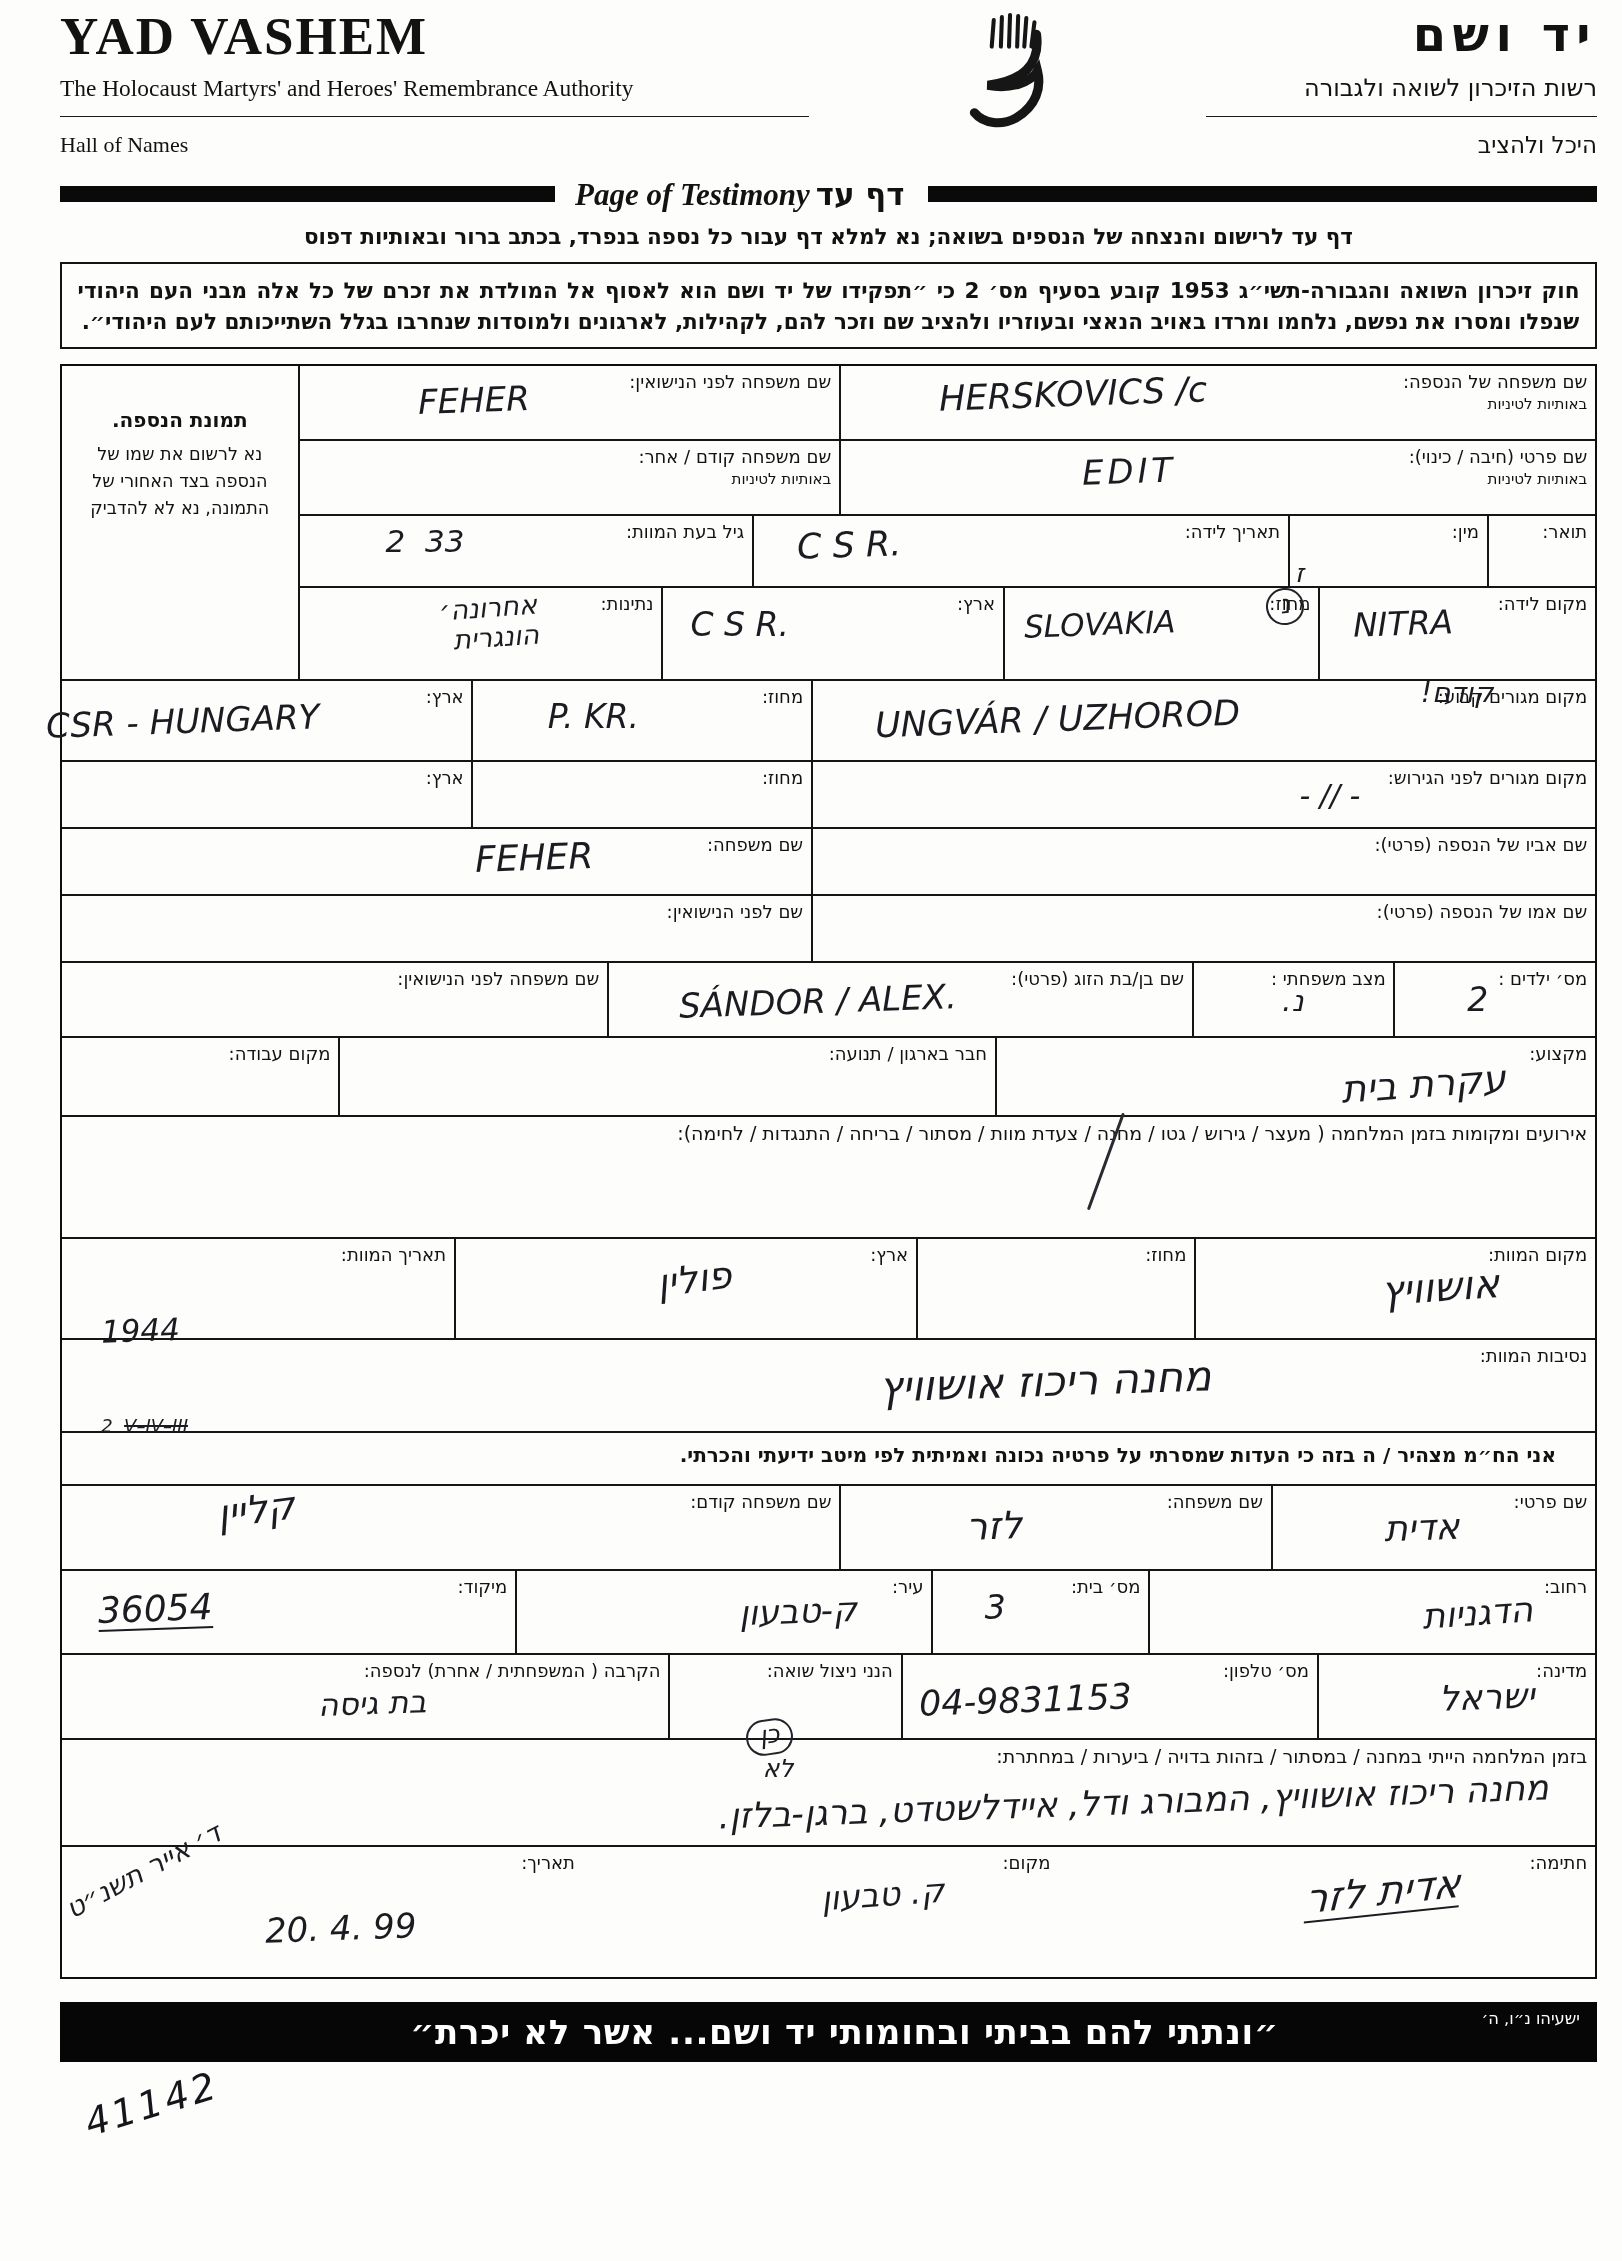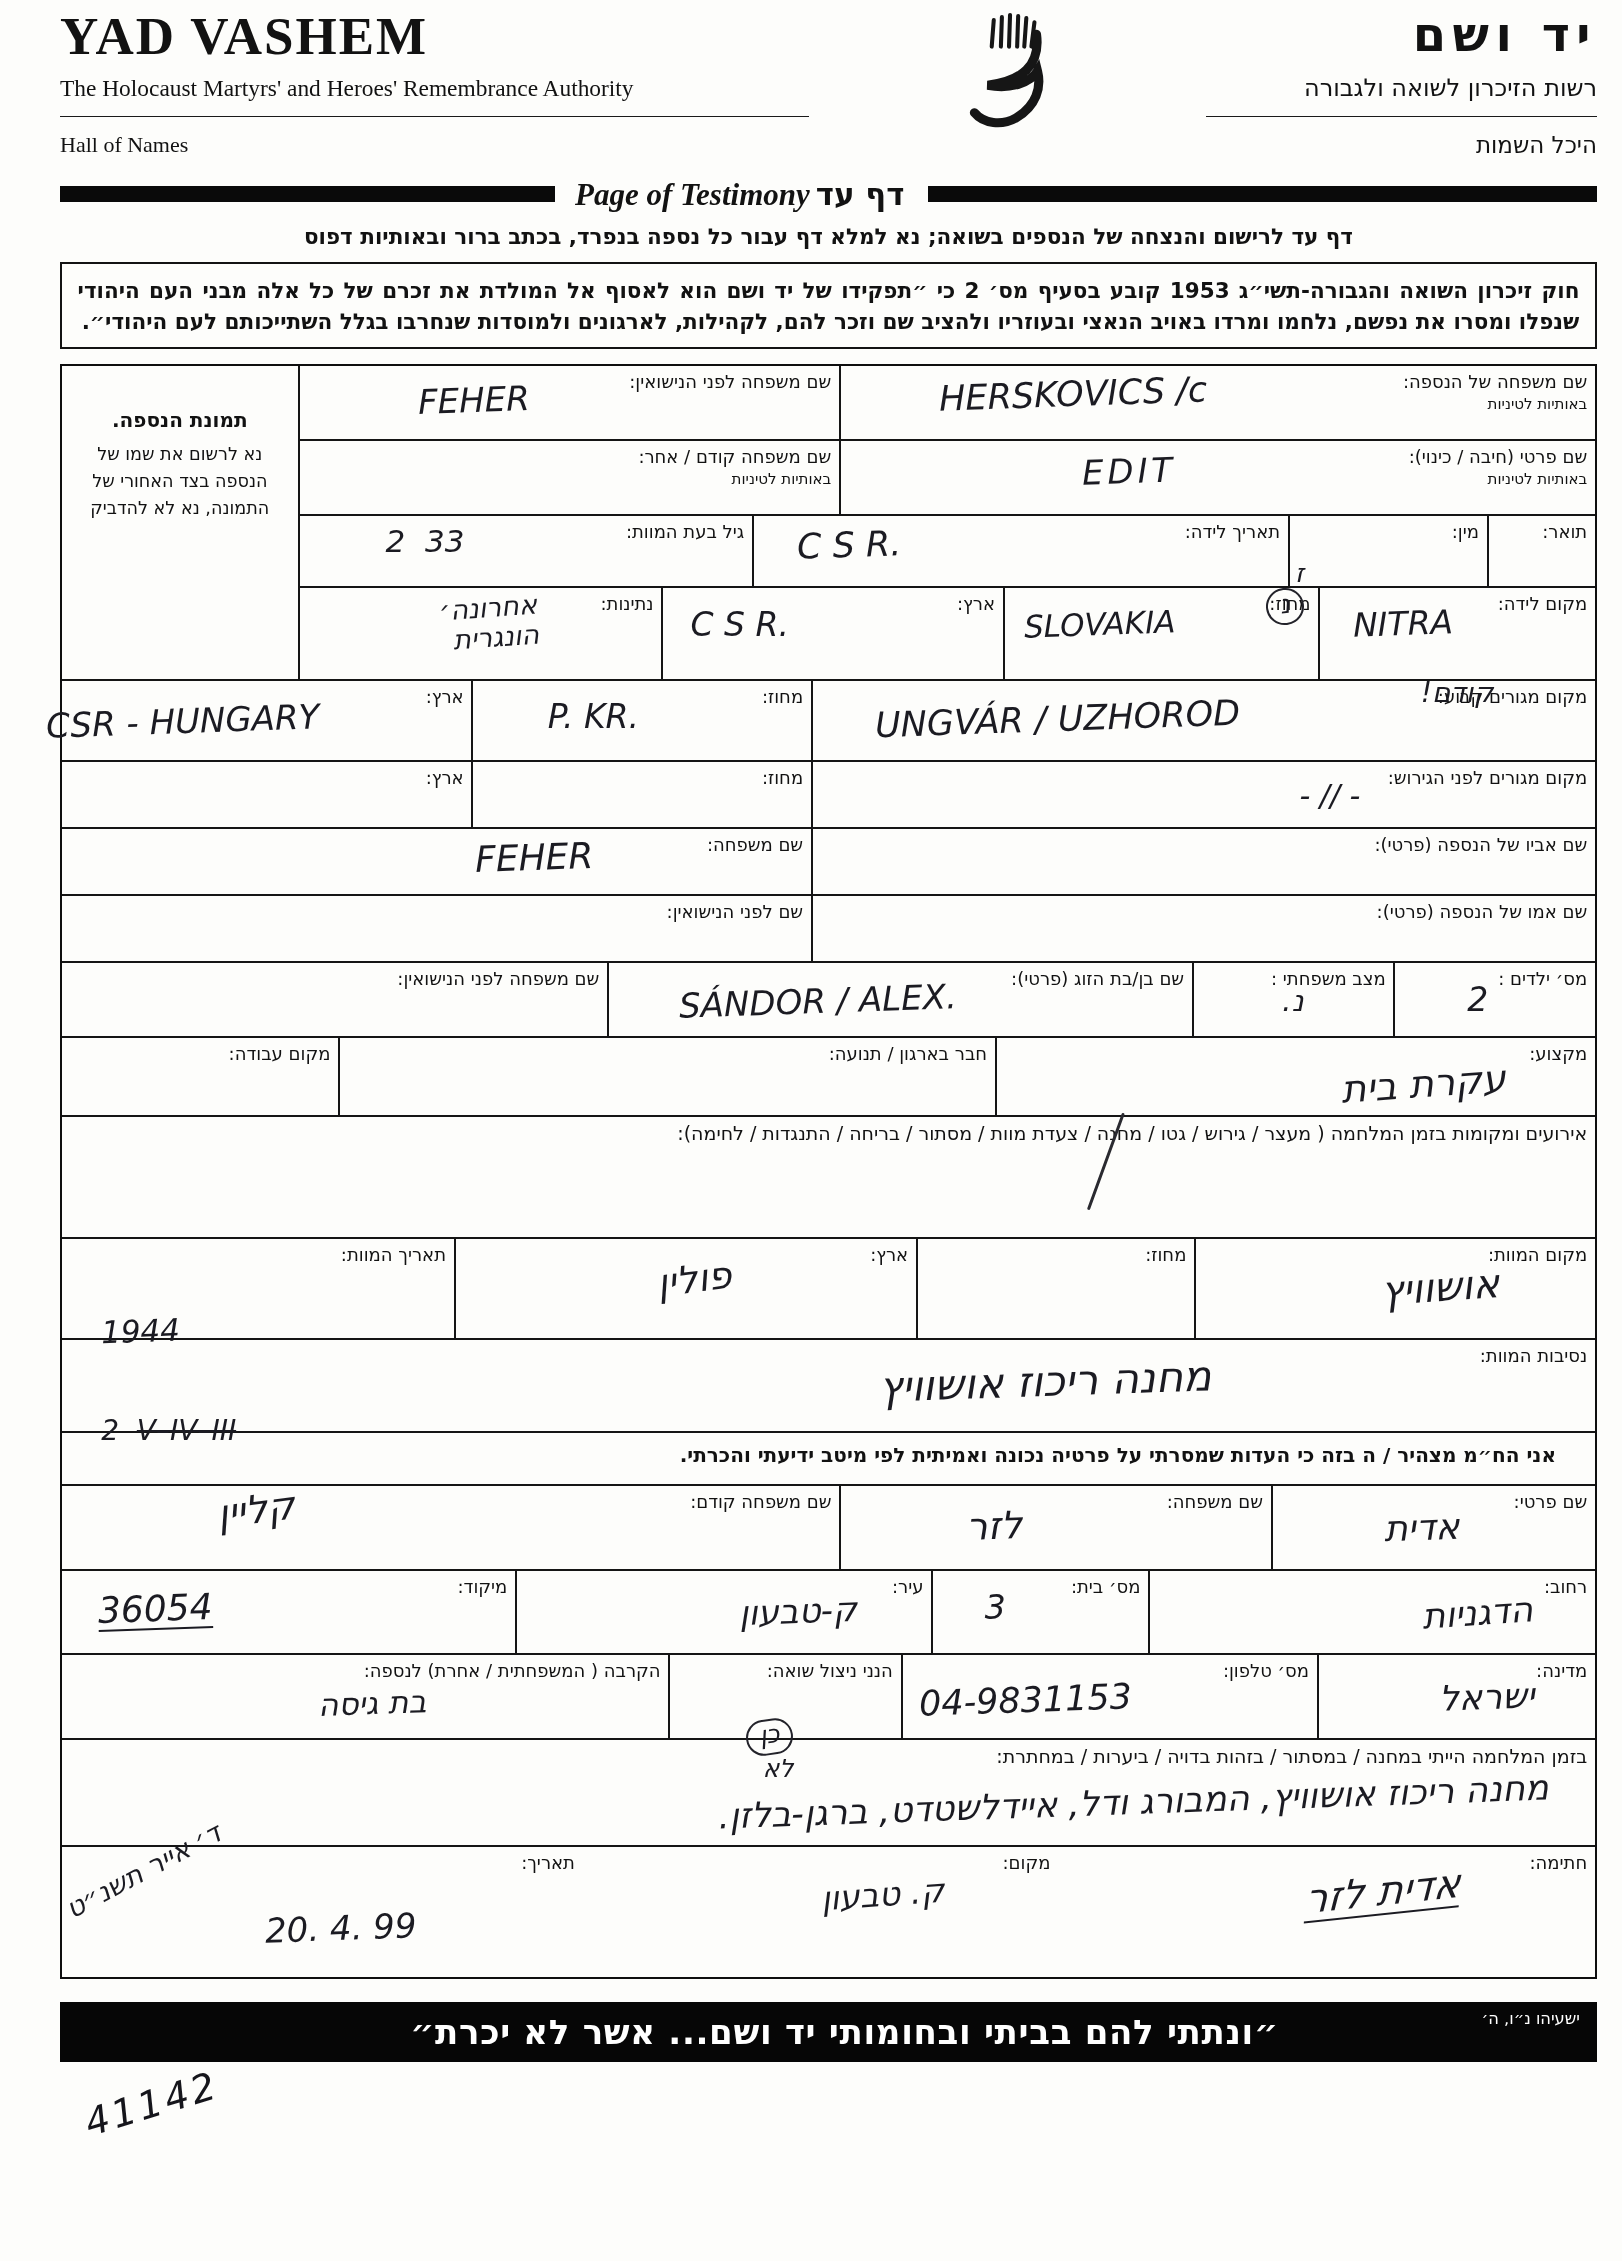--- a/index.html
+++ b/index.html
@@ -92,21 +92,21 @@
           <path d="M60 4 L59 34"></path>
               <path d="M68 6 L66 34"></path>
               <path d="M76 10 L73 34"></path>
         </g>
         <path d="M78 22 C 82 52, 64 68, 30 72 C 52 76, 72 70, 79 58 C 83 74, 78 92, 58 104 C 44 112, 26 110, 17 99" fill="none" stroke="#161616" stroke-width="9" stroke-linecap="round"></path>
       </svg>
     </div>
     <div class="hdr-right">
       <div class="h-he-title">יד ושם</div>
       <div class="h-he-sub">רשות הזיכרון לשואה ולגבורה</div>
-      <div class="h-he-hall">היכל השמות</div>
+      <div class="h-he-hall">היכל ולהציב</div>
     </div>
   </header>
 
   
   <div class="tbar">
     <div class="b b1"></div>
     <div class="tq">
       <span class="tq-en">Page of Testimony</span>
       <span class="tq-he">דף עד</span>
     </div>
@@ -292,21 +292,21 @@
         <span class="lbl">מחוז:</span>
       </div>
       <div class="cell" style="width:29%">
         <span class="lbl">ארץ:</span>
         <div class="val hand rot3" style="right:40%;top:19.5px;font-size:38px">פולין</div>
       </div>
       <div class="cell" style="flex:1">
         <span class="lbl">תאריך המוות:</span>
         <div class="val hand" style="left:10%;top:6.5px;font-size:31px;line-height:1.1">
           <div class="ltr rot1">1944</div>
-          <div class="ltr" style="font-size:28px"><span>2</span>  <span class="strike">V–IV–III</span></div>
+          <div class="ltr" style="font-size:18px"><span>2</span>  <span class="strike">V–IV–III</span></div>
         </div>
       </div>
     </div>
 
     <div class="row" style="min-height:91px">
       <div class="cell" style="width:100%">
         <span class="lbl">נסיבות המוות:</span>
         <div class="val hand rot1" style="right:25%;top:18px;font-size:42px">מחנה ריכוז אושוויץ</div>
       </div>
     </div>

